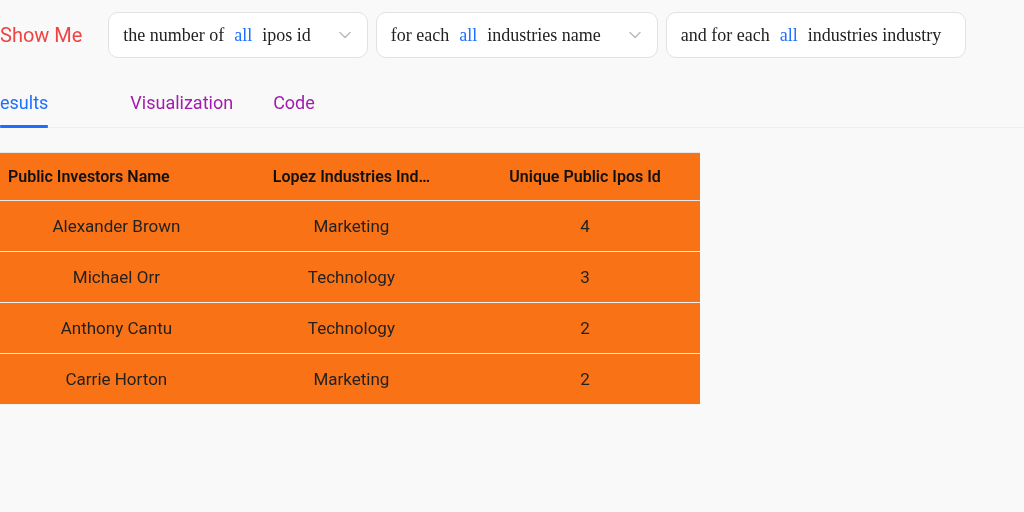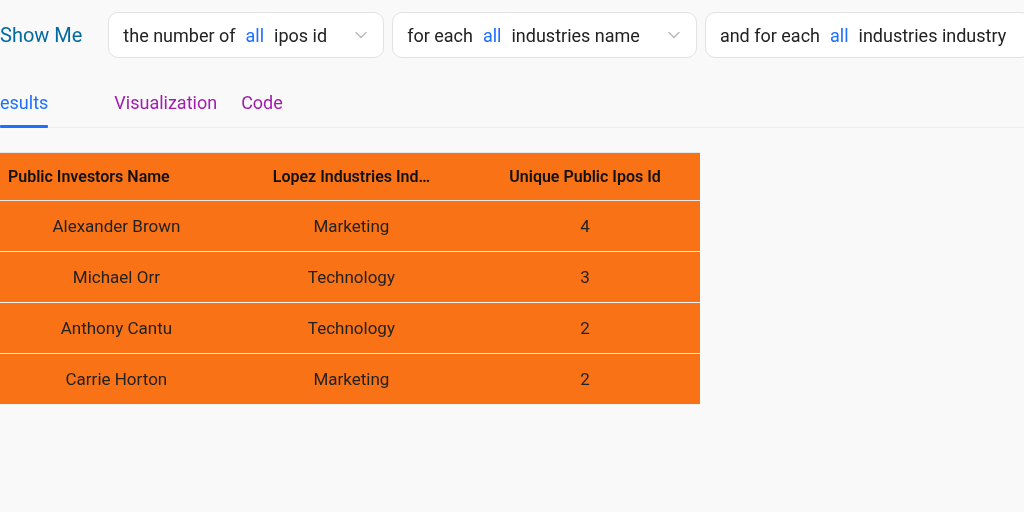--- a/index.html
+++ b/index.html
@@ -11,36 +11,37 @@
       overflow: hidden;
     }
     .query-bar {
       display: flex;
       align-items: center;
       padding: 12px 0 12px 0;
       gap: 8px;
       background: #f9f9f9;
     }
     .show-me {
-      color: #0369a1;
+      color: #ef4444;
       font-size: 20px;
       font-weight: 400;
       padding-right: 18px;
       white-space: nowrap;
     }
     .selector-box {
       background: #fff;
       border: 1px solid #e2e2e2;
       border-radius: 10px;
       padding: 10px 14px;
       display: flex;
       align-items: center;
       gap: 10px;
       font-size: 18px;
       height: 46px;
+      font-family: Liberation Serif, serif;
     }
     .selector-box .prefix {
       color: #222;
       white-space: nowrap;
     }
     .selector-box .all {
       color: #1e6fff;
       white-space: nowrap;
     }
     .selector-box .field {
@@ -52,21 +53,21 @@
       margin-left: 6px;
       width: 16px;
       height: 16px;
       display: inline-flex;
       align-items: center;
       justify-content: center;
     }
     .chevron svg { stroke: #bbb; }
     .tabs {
       display: flex;
-      gap: 24px;
+      gap: 40px;
       padding: 0 0 0 0;
       border-bottom: 1px solid #eee;
       background: #f9f9f9;
       margin-top: 8px;
     }
     .tab {
       padding: 14px 0 14px 0;
       font-size: 18px;
       color: #a21caf;
       cursor: pointer;

